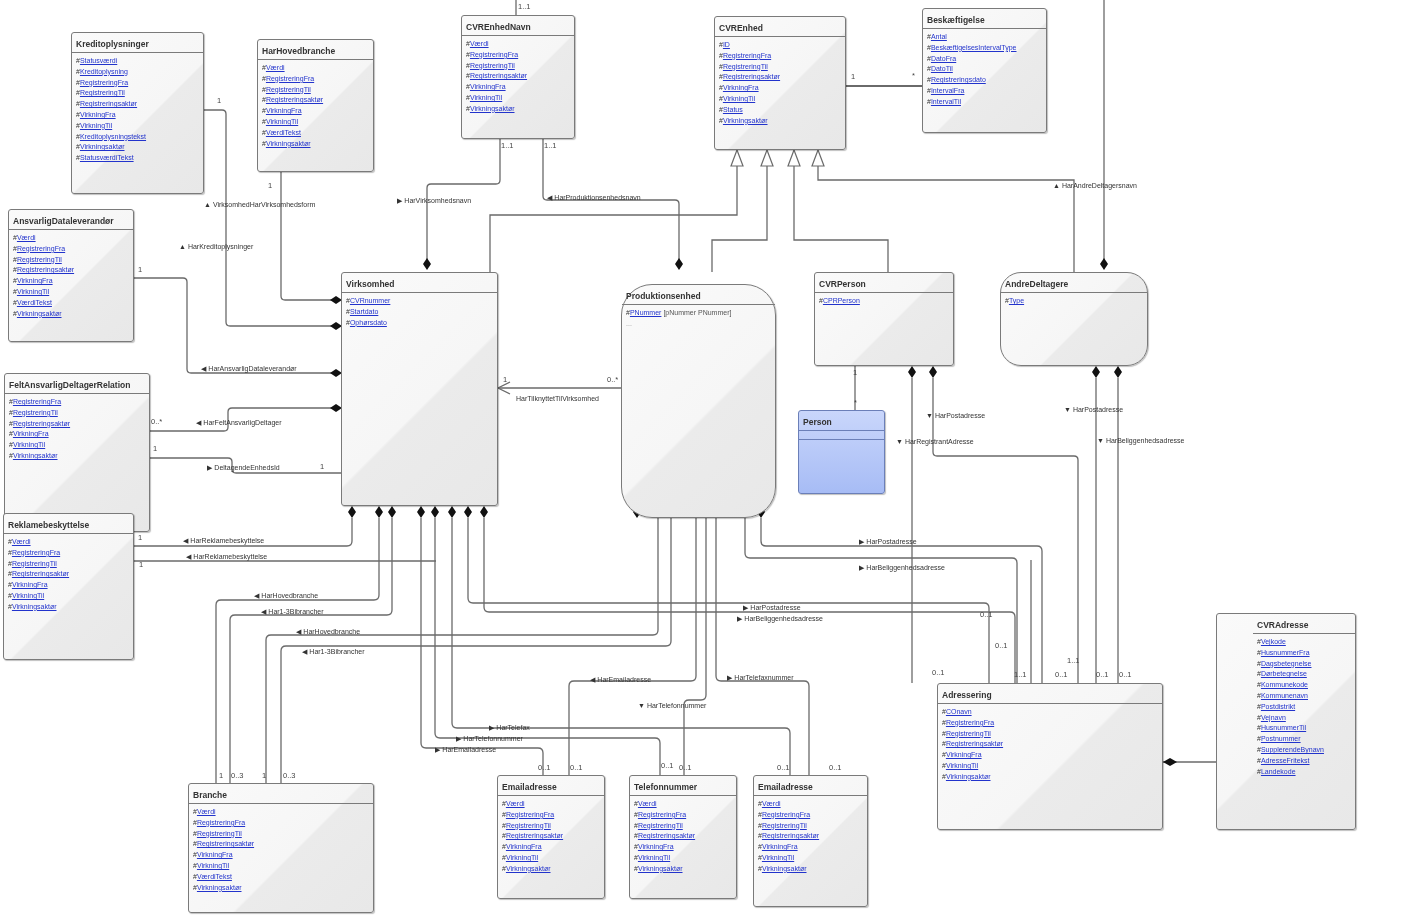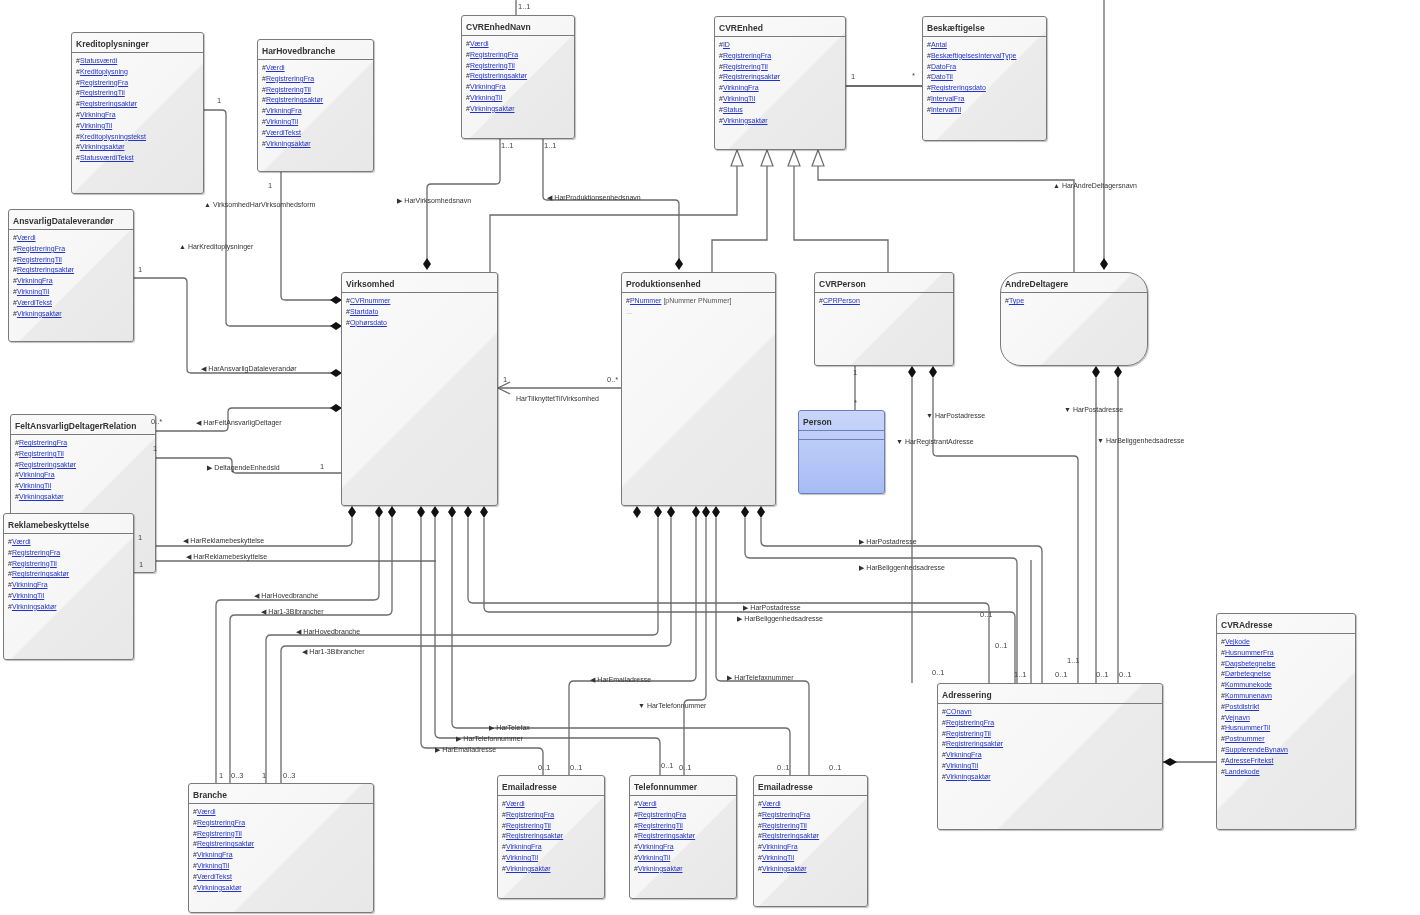--- a/index.html
+++ b/index.html
@@ -167,21 +167,21 @@
       <div class="attr">#<a>ID</a></div>
       <div class="attr">#<a>RegistreringFra</a></div>
       <div class="attr">#<a>RegistreringTil</a></div>
       <div class="attr">#<a>Registreringsaktør</a></div>
       <div class="attr">#<a>VirkningFra</a></div>
       <div class="attr">#<a>VirkningTil</a></div>
       <div class="attr">#<a>Status</a></div>
       <div class="attr">#<a>Virkningsaktør</a></div>
     </div>
 </div>
-<div class="cls" style="left:922px;top:16px;width:125px;height:125px;">
+<div class="cls" style="left:922px;top:8px;width:125px;height:125px;">
   <div class="hdr">Beskæftigelse</div>
   <div class="attrs">
       <div class="attr">#<a>Antal</a></div>
       <div class="attr">#<a>BeskæftigelsesIntervalType</a></div>
       <div class="attr">#<a>DatoFra</a></div>
       <div class="attr">#<a>DatoTil</a></div>
       <div class="attr">#<a>Registreringsdato</a></div>
       <div class="attr">#<a>IntervalFra</a></div>
       <div class="attr">#<a>IntervalTil</a></div>
     </div>
@@ -200,21 +200,21 @@
     </div>
 </div>
 <div class="cls" style="left:341px;top:272px;width:157px;height:234px;">
   <div class="hdr">Virksomhed</div>
   <div class="attrs">
       <div class="attr">#<a>CVRnummer</a></div>
       <div class="attr">#<a>Startdato</a></div>
       <div class="attr">#<a>Ophørsdato</a></div>
     </div>
 </div>
-<div class="cls" style="left:621px;top:272px;width:155px;height:234px;">
+<div class="cls" style="left:621px;top:284px;width:155px;height:234px;border-radius:31px;">
   <div class="hdr">Produktionsenhed</div>
   <div class="attrs">
     <div class="attr">#<a>PNummer</a> <span class="extra">[pNummer PNummer]</span></div>
     <div class="attr" style="color:#999">...</div>
   </div>
 </div>
 <div class="cls" style="left:814px;top:272px;width:140px;height:94px;">
   <div class="hdr">CVRPerson</div>
   <div class="attrs">
       <div class="attr">#<a>CPRPerson</a></div>
@@ -223,21 +223,21 @@
 <div class="cls" style="left:1000px;top:272px;width:148px;height:94px;border-radius:21px;">
   <div class="hdr">AndreDeltagere</div>
   <div class="attrs">
       <div class="attr">#<a>Type</a></div>
     </div>
 </div>
 <div class="cls person" style="left:798px;top:410px;width:87px;height:84px;">
   <div class="hdr">Person</div>
   <div class="sep"></div>
 </div>
-<div class="cls" style="left:10px;top:373px;width:146px;height:159px;margin-top:41px;">
+<div class="cls" style="left:4px;top:373px;width:146px;height:159px;">
   <div class="hdr">FeltAnsvarligDeltagerRelation</div>
   <div class="attrs">
       <div class="attr">#<a>RegistreringFra</a></div>
       <div class="attr">#<a>RegistreringTil</a></div>
       <div class="attr">#<a>Registreringsaktør</a></div>
       <div class="attr">#<a>VirkningFra</a></div>
       <div class="attr">#<a>VirkningTil</a></div>
       <div class="attr">#<a>Virkningsaktør</a></div>
     </div>
 </div>
@@ -307,21 +307,21 @@
   <div class="attrs">
       <div class="attr">#<a>COnavn</a></div>
       <div class="attr">#<a>RegistreringFra</a></div>
       <div class="attr">#<a>RegistreringTil</a></div>
       <div class="attr">#<a>Registreringsaktør</a></div>
       <div class="attr">#<a>VirkningFra</a></div>
       <div class="attr">#<a>VirkningTil</a></div>
       <div class="attr">#<a>Virkningsaktør</a></div>
     </div>
 </div>
-<div class="cls" style="left:1216px;top:613px;width:140px;height:217px;">
+<div class="cls" style="left:1216px;top:613px;width:140px;height:217px;padding-left:36px;">
   <div class="hdr">CVRAdresse</div>
   <div class="attrs">
       <div class="attr">#<a>Vejkode</a></div>
       <div class="attr">#<a>HusnummerFra</a></div>
       <div class="attr">#<a>Dagsbetegnelse</a></div>
       <div class="attr">#<a>Dørbetegnelse</a></div>
       <div class="attr">#<a>Kommunekode</a></div>
       <div class="attr">#<a>Kommunenavn</a></div>
       <div class="attr">#<a>Postdistrikt</a></div>
       <div class="attr">#<a>Vejnavn</a></div>

